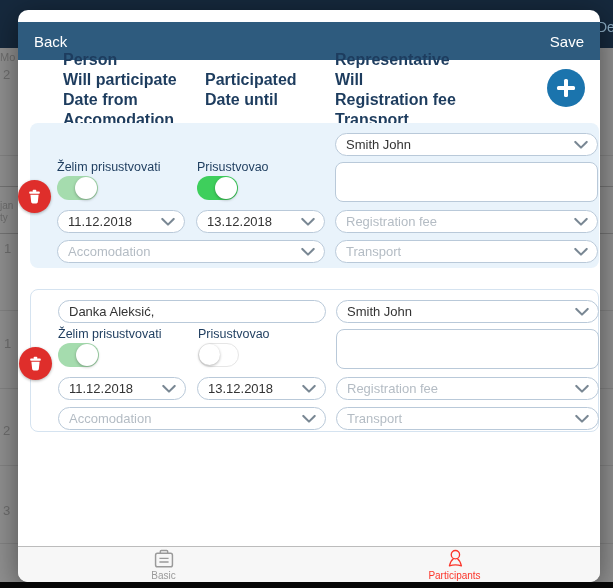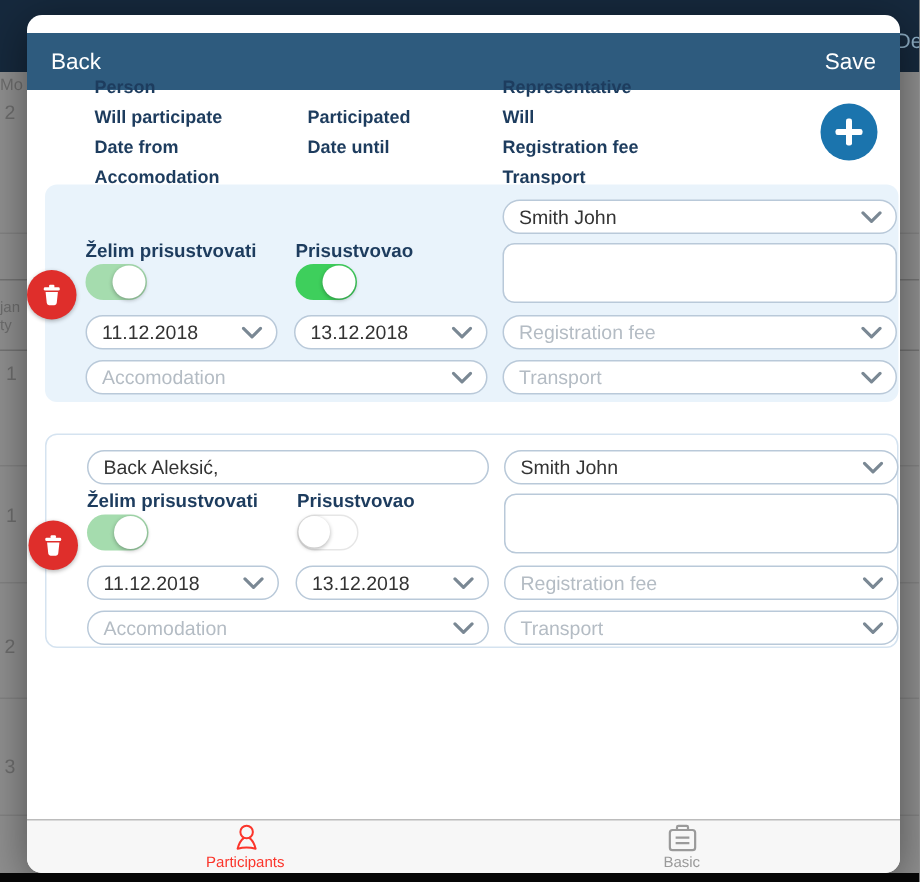--- a/index.html
+++ b/index.html
@@ -18,41 +18,41 @@
   .modal { position:absolute; left:18px; top:10px; width:582px; height:572px; background:#ffffff;
            border-radius:10px; overflow:hidden; z-index:2; box-shadow:0 6px 30px rgba(0,0,0,.45); }
   .modal-nav { position:absolute; left:0; top:12px; width:100%; height:38px; background:#2e5b7e;
                display:flex; align-items:center; justify-content:space-between; padding:0 16px; }
   .nav-btn { color:#ffffff; font-size:15px; cursor:pointer; background:none; border:none;
              font-family:inherit; }
   .nav-title { position:absolute; left:0; right:0; text-align:center; color:#ffffff;
                font-size:15.5px; font-weight:bold; pointer-events:none; }
 
   
-  .legend-label { position:absolute; font-size:12px; font-weight:bold; color:#1d3c5e; }
+  .legend-label { position:absolute; font-size:16px; font-weight:bold; color:#1d3c5e; }
   .add-btn { position:absolute; left:529px; top:59px; width:38px; height:38px; border-radius:50%;
              background:#1b74ad; border:none; display:flex; align-items:center; justify-content:center;
              cursor:pointer; }
 
   
   .pcard { position:absolute; left:12px; width:569px; border-radius:8px; }
   .pcard.hl { top:113px; height:145px; background:#e9f3fb; }
   .pcard.plain { top:279px; height:143px; background:#ffffff; border:1px solid #d5e3f0; }
 
   .fld { position:absolute; height:23px; background:#ffffff; border:1px solid #b9c9d9;
          border-radius:11.5px; font-size:13px; color:#333333; display:flex; align-items:center;
          padding:0 10px; overflow:hidden; white-space:nowrap; }
   .fld .chev { position:absolute; right:9px; top:50%; transform:translateY(-50%); display:flex; }
   .fld.select { padding-right:28px; }
   .ph { color:#b4bcc4; }
 
   .tarea { position:absolute; left:305px; top:39px; width:263px; height:40px; background:#ffffff;
            border:1px solid #b9c9d9; border-radius:8px; }
 
-  .tlabel { position:absolute; top:37px; font-size:12.5px; font-weight:bold; color:#1d3c5e; }
+  .tlabel { position:absolute; top:37px; font-size:12.5px; font-weight:normal; color:#1d3c5e; }
 
   .switch { position:absolute; top:53px; width:41px; height:24px; border-radius:12px;
             background:#ffffff; border:1.5px solid #e6e6e6; cursor:pointer; }
   .switch .knob { position:absolute; left:0px; top:0px; width:21px; height:21px; border-radius:50%;
                   background:#ffffff; box-shadow:0 1px 3px rgba(0,0,0,.3); }
   .switch.on { border:none; }
   .switch.on .knob { left:18px; top:1px; width:22px; height:22px; }
   .switch.on.pale { background:#a5dcae; }
   .switch.on.vivid { background:#3ecf5c; }
 
@@ -193,21 +193,21 @@
       <button class="trash">
         <span style="display:flex">
           <svg width="17" height="17" viewBox="0 0 24 24">
               <rect x="9.5" y="2.5" width="5" height="3.5" rx="1" fill="#fff"></rect>
               <rect x="4.5" y="5" width="15" height="3" rx="1.2" fill="#fff"></rect>
               <path d="M6.2 9.5 h11.6 l-1.1 10.3 a2.2 2.2 0 0 1 -2.2 2 h-5 a2.2 2.2 0 0 1 -2.2 -2 z" fill="#fff"></path>
             </svg>
         </span>
       </button>
       <div class="fld" style="left:27px;top:10px;width:268px">
-          <span>Back Aleksić,</span>
+          <span>Danka Aleksić,</span>
         </div>
       <div class="fld select" style="left:305px;top:10px;width:263px">
         <span>Smith John</span>
         <span class="chev">
             <svg width="14" height="9" viewBox="0 0 16 10">
               <polyline points="1.5,1.5 8,8 14.5,1.5" fill="none" stroke="#7a8894" stroke-width="2.4" stroke-linecap="round" stroke-linejoin="round"></polyline>
             </svg>
           </span>
       </div>
       <span class="tlabel" style="left:27px">Želim prisustvovati</span>
@@ -255,38 +255,38 @@
         <span class="ph">Transport</span>
         <span class="chev">
             <svg width="14" height="9" viewBox="0 0 16 10">
               <polyline points="1.5,1.5 8,8 14.5,1.5" fill="none" stroke="#7a8894" stroke-width="2.4" stroke-linecap="round" stroke-linejoin="round"></polyline>
             </svg>
           </span>
       </div>
     </div>
 
     <div class="tabbar">
-      <div class="tab participants">
-        <span style="display:flex">
-          <svg width="20" height="20" viewBox="0 0 24 24">
-              <circle cx="12.5" cy="6.8" r="5" fill="none" stroke="currentColor" stroke-width="1.6"></circle>
-              <path d="M10.3 11.5 C 8 13.2 6.3 16.3 5.3 20.2 M14.7 11.5 C 17 13.2 18.7 16.3 19.7 20.2 M5.3 20.2 C 10 18.8 15 18.8 19.7 20.2" fill="none" stroke="currentColor" stroke-width="1.6" stroke-linecap="round"></path>
-            </svg>
-        </span>
-        <span class="tab-label">Participants</span>
-      </div>
       <div class="tab basic">
         <span style="display:flex">
           <svg width="22" height="20" viewBox="0 0 24 21">
               <rect x="8" y="1.3" width="8" height="4.5" rx="1" fill="none" stroke="currentColor" stroke-width="1.6"></rect>
               <rect x="2.8" y="4.3" width="18.4" height="14.7" rx="2" fill="#f7f7f7" stroke="currentColor" stroke-width="1.6"></rect>
               <line x1="7" y1="9.8" x2="17" y2="9.8" stroke="currentColor" stroke-width="1.6"></line>
               <line x1="7" y1="13.8" x2="17" y2="13.8" stroke="currentColor" stroke-width="1.6"></line>
             </svg>
         </span>
         <span class="tab-label">Basic</span>
       </div>
+      <div class="tab participants">
+        <span style="display:flex">
+          <svg width="20" height="20" viewBox="0 0 24 24">
+              <circle cx="12.5" cy="6.8" r="5" fill="none" stroke="currentColor" stroke-width="1.6"></circle>
+              <path d="M10.3 11.5 C 8 13.2 6.3 16.3 5.3 20.2 M14.7 11.5 C 17 13.2 18.7 16.3 19.7 20.2 M5.3 20.2 C 10 18.8 15 18.8 19.7 20.2" fill="none" stroke="currentColor" stroke-width="1.6" stroke-linecap="round"></path>
+            </svg>
+        </span>
+        <span class="tab-label">Participants</span>
+      </div>
     </div>
 
   </div>
 
   <div class="bg-bottom"></div>
 </div>
 
 </body></html>

